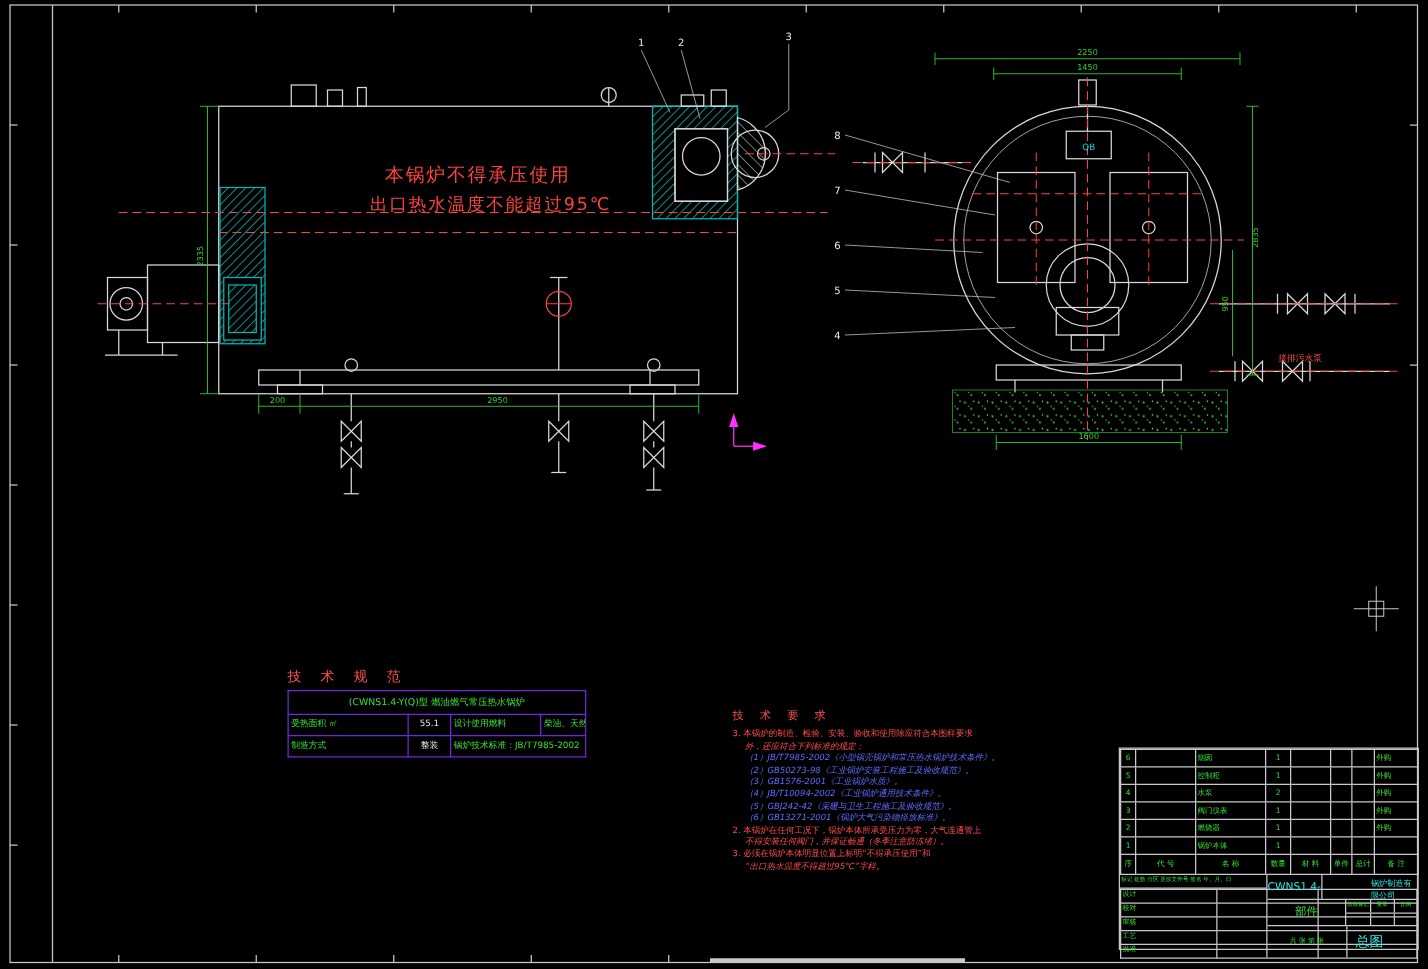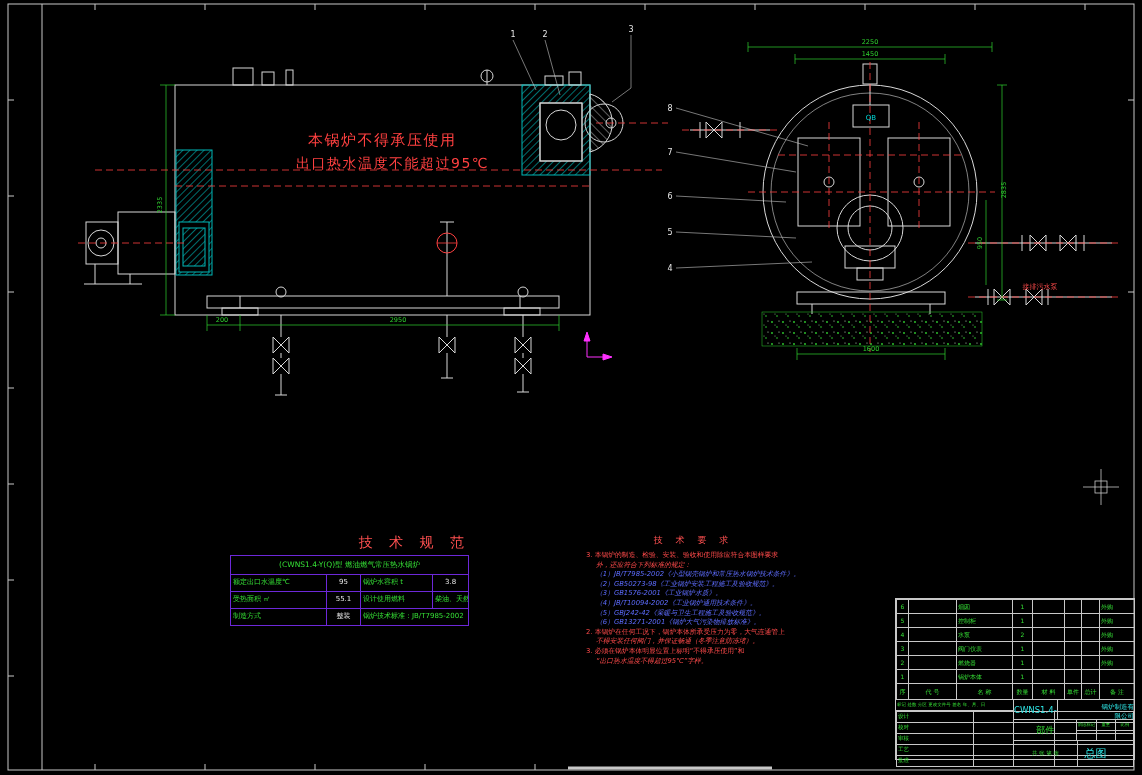--- a/index.html
+++ b/index.html
@@ -7,31 +7,31 @@
          font-family:"DejaVu Sans",sans-serif;}
   .abs{position:absolute;}
   svg{position:absolute;left:0;top:0;}
   svg text{font-family:"DejaVu Sans",sans-serif;}
   .dim{fill:#2fd12f;font-size:6.5px;text-anchor:middle;}
   .bal{fill:#e8e8e8;font-size:8px;text-anchor:middle;}
   .warn{fill:#ff4040;letter-spacing:1.5px;}
 
   
   .spec{left:230px;top:534px;width:240px;}
-  .spec-title{color:#ff5050;font-size:14px;text-align:right;letter-spacing:6px;margin-bottom:3px;}
+  .spec-title{color:#ff5050;font-size:11px;text-align:left;letter-spacing:6px;margin-bottom:3px;}
   .spec-t{border-collapse:collapse;width:238px;table-layout:fixed;}
   .spec-t td{border:1px solid #6d28d9;color:#35e035;font-size:7px;line-height:1.1;
              padding:1px 2px;height:14px;white-space:nowrap;overflow:hidden;}
   .spec-t td.num{color:#e8e8e8;text-align:center;}
   .spec-t td.hd{text-align:center;font-size:7.5px;height:16px;}
   .spec-t td.big{height:28px;text-align:center;color:#e8e8e8;}
 
   
   .tech{left:586px;top:534px;width:215px;}
-  .tech-title{color:#ff5050;font-size:9px;text-align:center;letter-spacing:5px;margin-bottom:4px;}
+  .tech-title{color:#ff5050;font-size:9px;letter-spacing:5px;margin-bottom:4px;margin-top:32px;}
   .tl{font-size:6.8px;line-height:9.6px;white-space:nowrap;}
   .r{color:#ff4a4a}.b{color:#5d6cff}
   .ind{padding-left:10px;font-style:italic;}
 
   
   .tb{left:895px;top:598px;width:240px;height:162px;color:#35e035;border:1px solid #c8c8c8;box-sizing:border-box;}
   .tb table{border-collapse:collapse;table-layout:fixed;width:238px;}
   .tb td{border:1px solid #c8c8c8;font-size:6px;color:#35e035;padding:0 1px;
          white-space:nowrap;overflow:hidden;height:13px;line-height:1;}
   .bom td.c{text-align:center;}
@@ -39,21 +39,21 @@
   .tb-bottom{display:flex;height:66px;}
   .sign{width:117px;box-sizing:border-box;}
   .sign-h{font-size:4.5px;color:#35e035;height:10px;line-height:10px;border-bottom:1px solid #c8c8c8;
           white-space:nowrap;overflow:hidden;padding:0 1px;}
   .sign-t td{height:10px;font-size:5.5px;}
   .title-area{width:121px;border-left:1px solid #c8c8c8;box-sizing:border-box;display:flex;flex-direction:column;}
   .ta-row{display:flex;box-sizing:border-box;border-bottom:1px solid #c8c8c8;}
   .ta-row:last-child{border-bottom:none;}
   .cell{box-sizing:border-box;overflow:hidden;}
   .model{width:64px;color:#2ee6e6;font-size:8.5px;line-height:20px;text-align:center;border-right:1px solid #c8c8c8;}
-  .company{width:55px;color:#2ee6e6;font-size:6.5px;line-height:1.4;text-align:right;padding-top:3px;}
+  .company{width:55px;color:#2ee6e6;font-size:6.5px;line-height:1.4;text-align:left;padding-top:3px;}
   .part{width:64px;color:#35e035;font-size:9px;line-height:21px;text-align:center;border-right:1px solid #c8c8c8;}
   .stage{width:57px;display:flex;flex-direction:column;}
   .stage-labels{display:flex;height:10px;border-bottom:1px solid #c8c8c8;}
   .stage-labels div{flex:1;font-size:4.3px;text-align:center;line-height:10px;border-right:1px solid #c8c8c8;}
   .stage-labels div:last-child{border-right:none;}
   .stage-empty{display:flex;flex:1;}
   .stage-empty div{flex:1;border-right:1px solid #c8c8c8;}
   .stage-empty div:last-child{border-right:none;}
   .pages{width:64px;color:#35e035;font-size:5.5px;text-align:center;line-height:25px;border-right:1px solid #c8c8c8;}
   .sheetname{width:35px;color:#2ee6e6;font-size:11px;text-align:center;line-height:25px;}
@@ -311,26 +311,20 @@
     <colgroup>
           <col style="width:96px">
           <col style="width:34px">
           <col style="width:72px">
           <col style="width:36px">
         </colgroup>
     <tbody>
           <tr>
             <td class="hd" colspan="4">(CWNS1.4-Y(Q)型  燃油燃气常压热水锅炉</td>
           </tr>
-    <tr>
-      <td>额定出口水温度℃</td>
-      <td class="num">95</td>
-      <td>锅炉水容积 t</td>
-      <td class="num">3.8</td>
-    </tr>
     <tr>
       <td>受热面积 ㎡</td>
       <td class="num">55.1</td>
       <td>设计使用燃料</td>
       <td>柴油、天然气</td>
     </tr>
     <tr>
       <td>制造方式</td>
       <td class="num">整装</td>
       <td colspan="2">锅炉技术标准：JB/T7985-2002</td>

